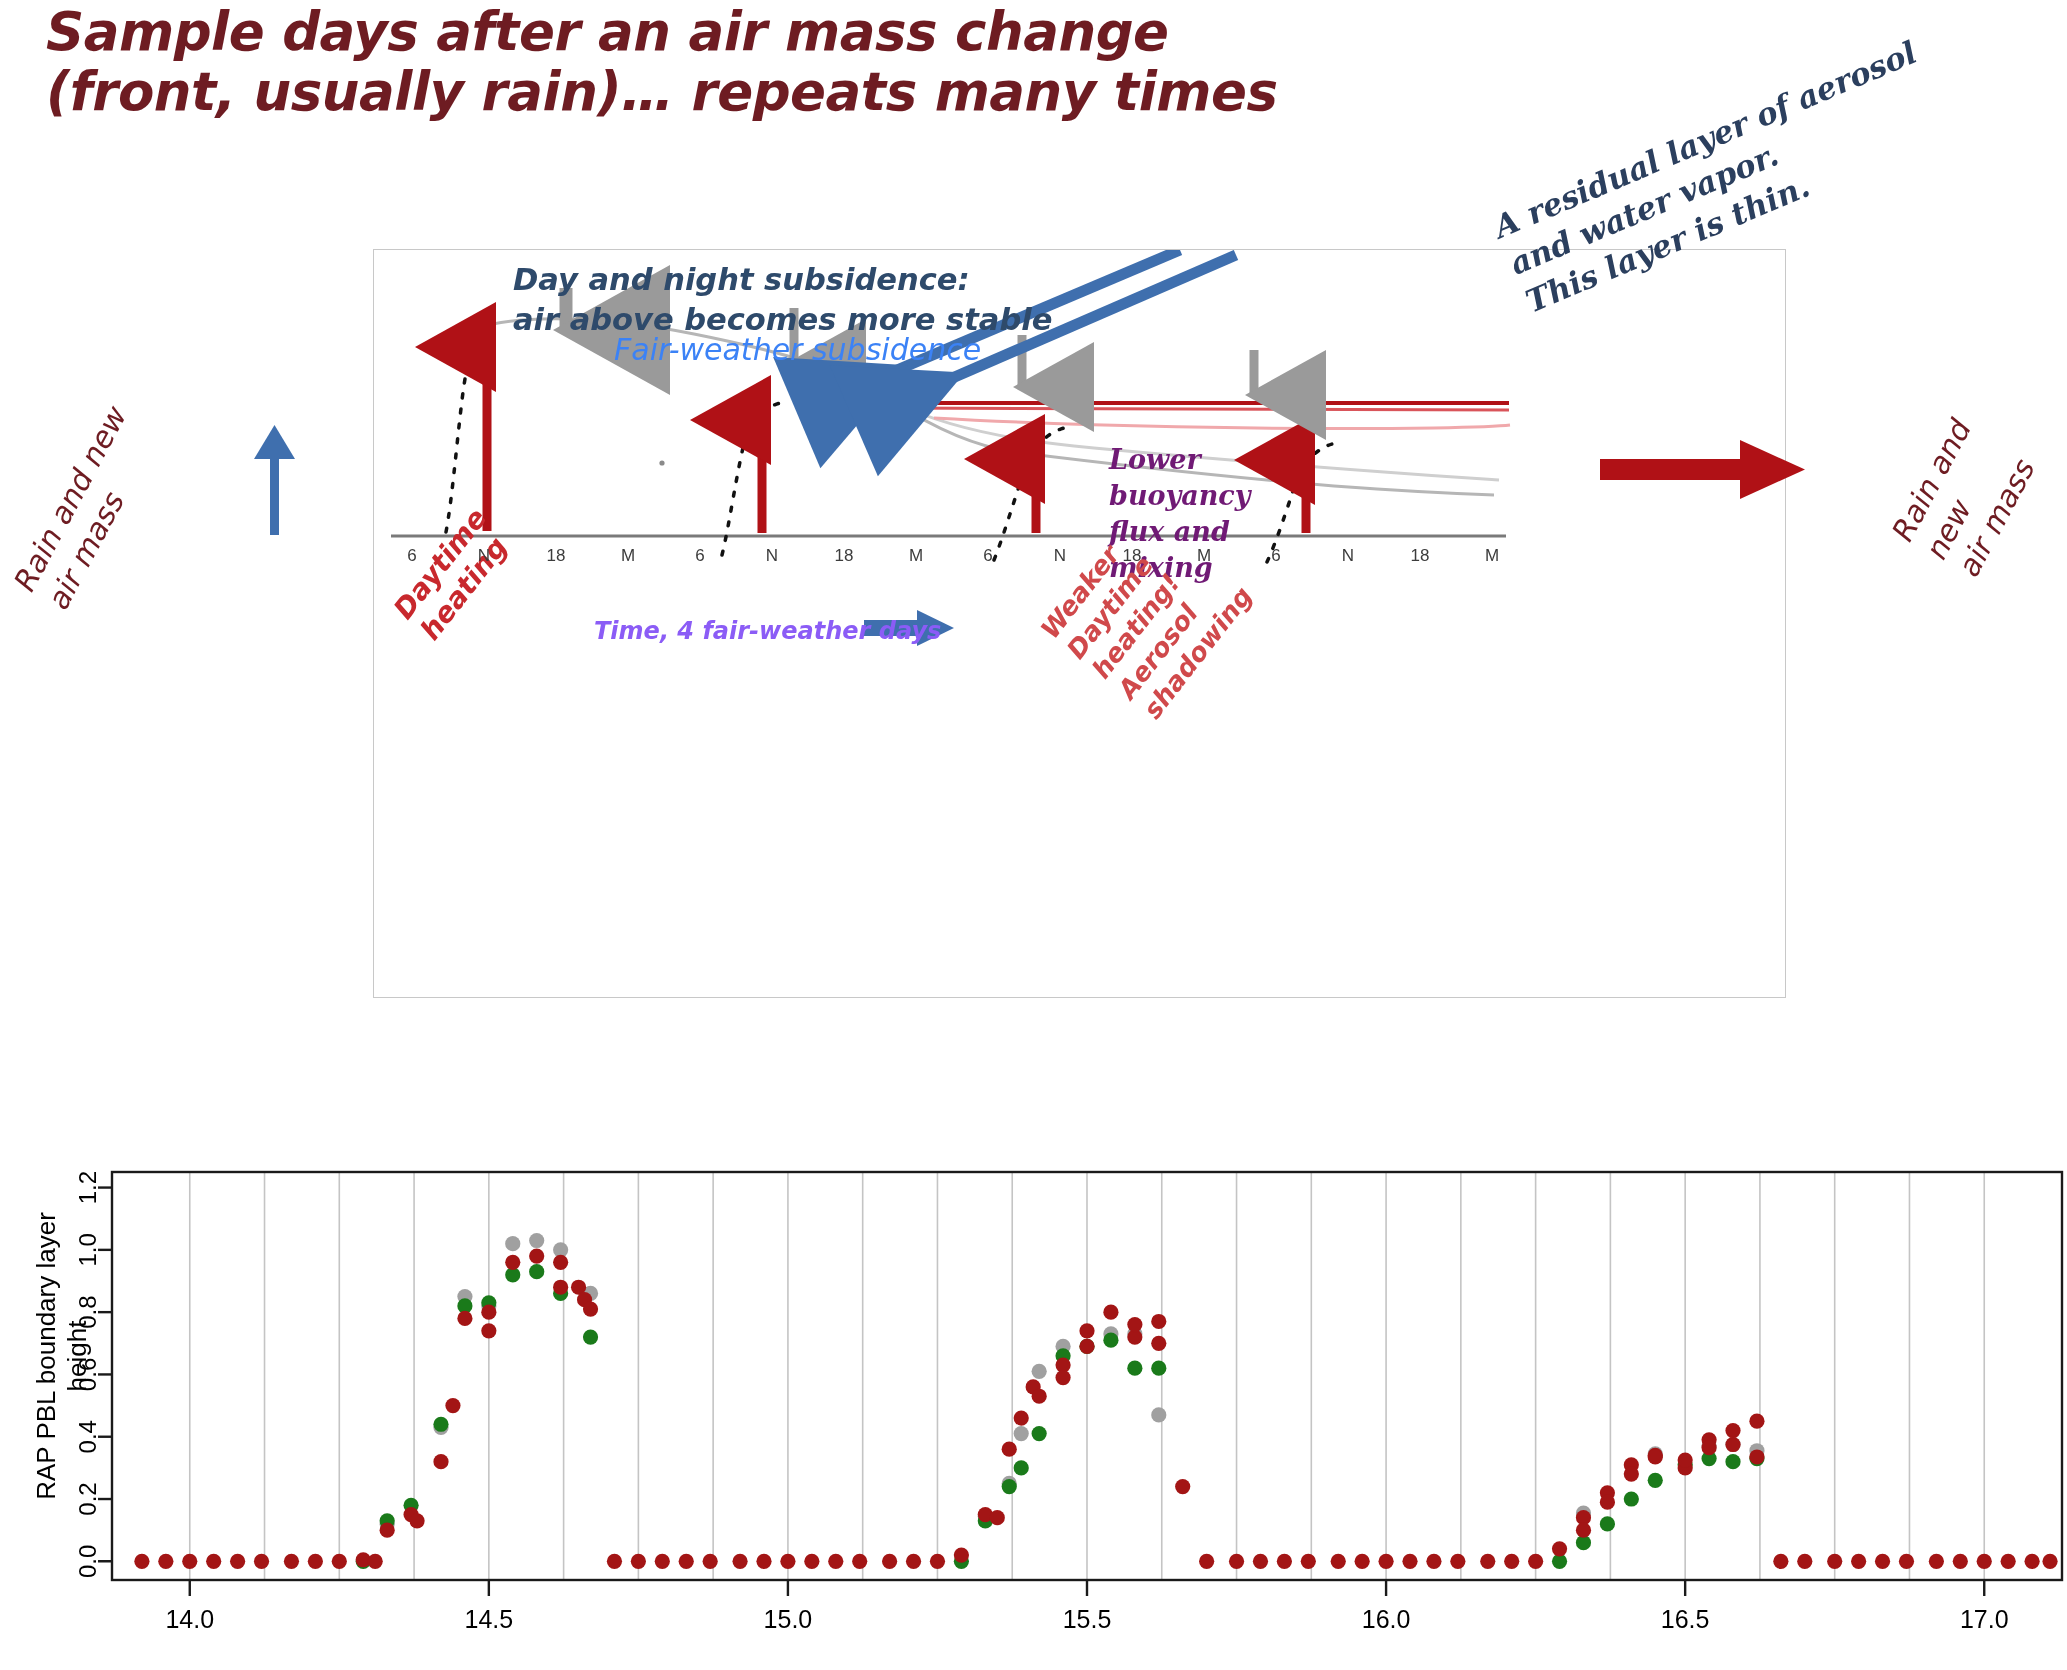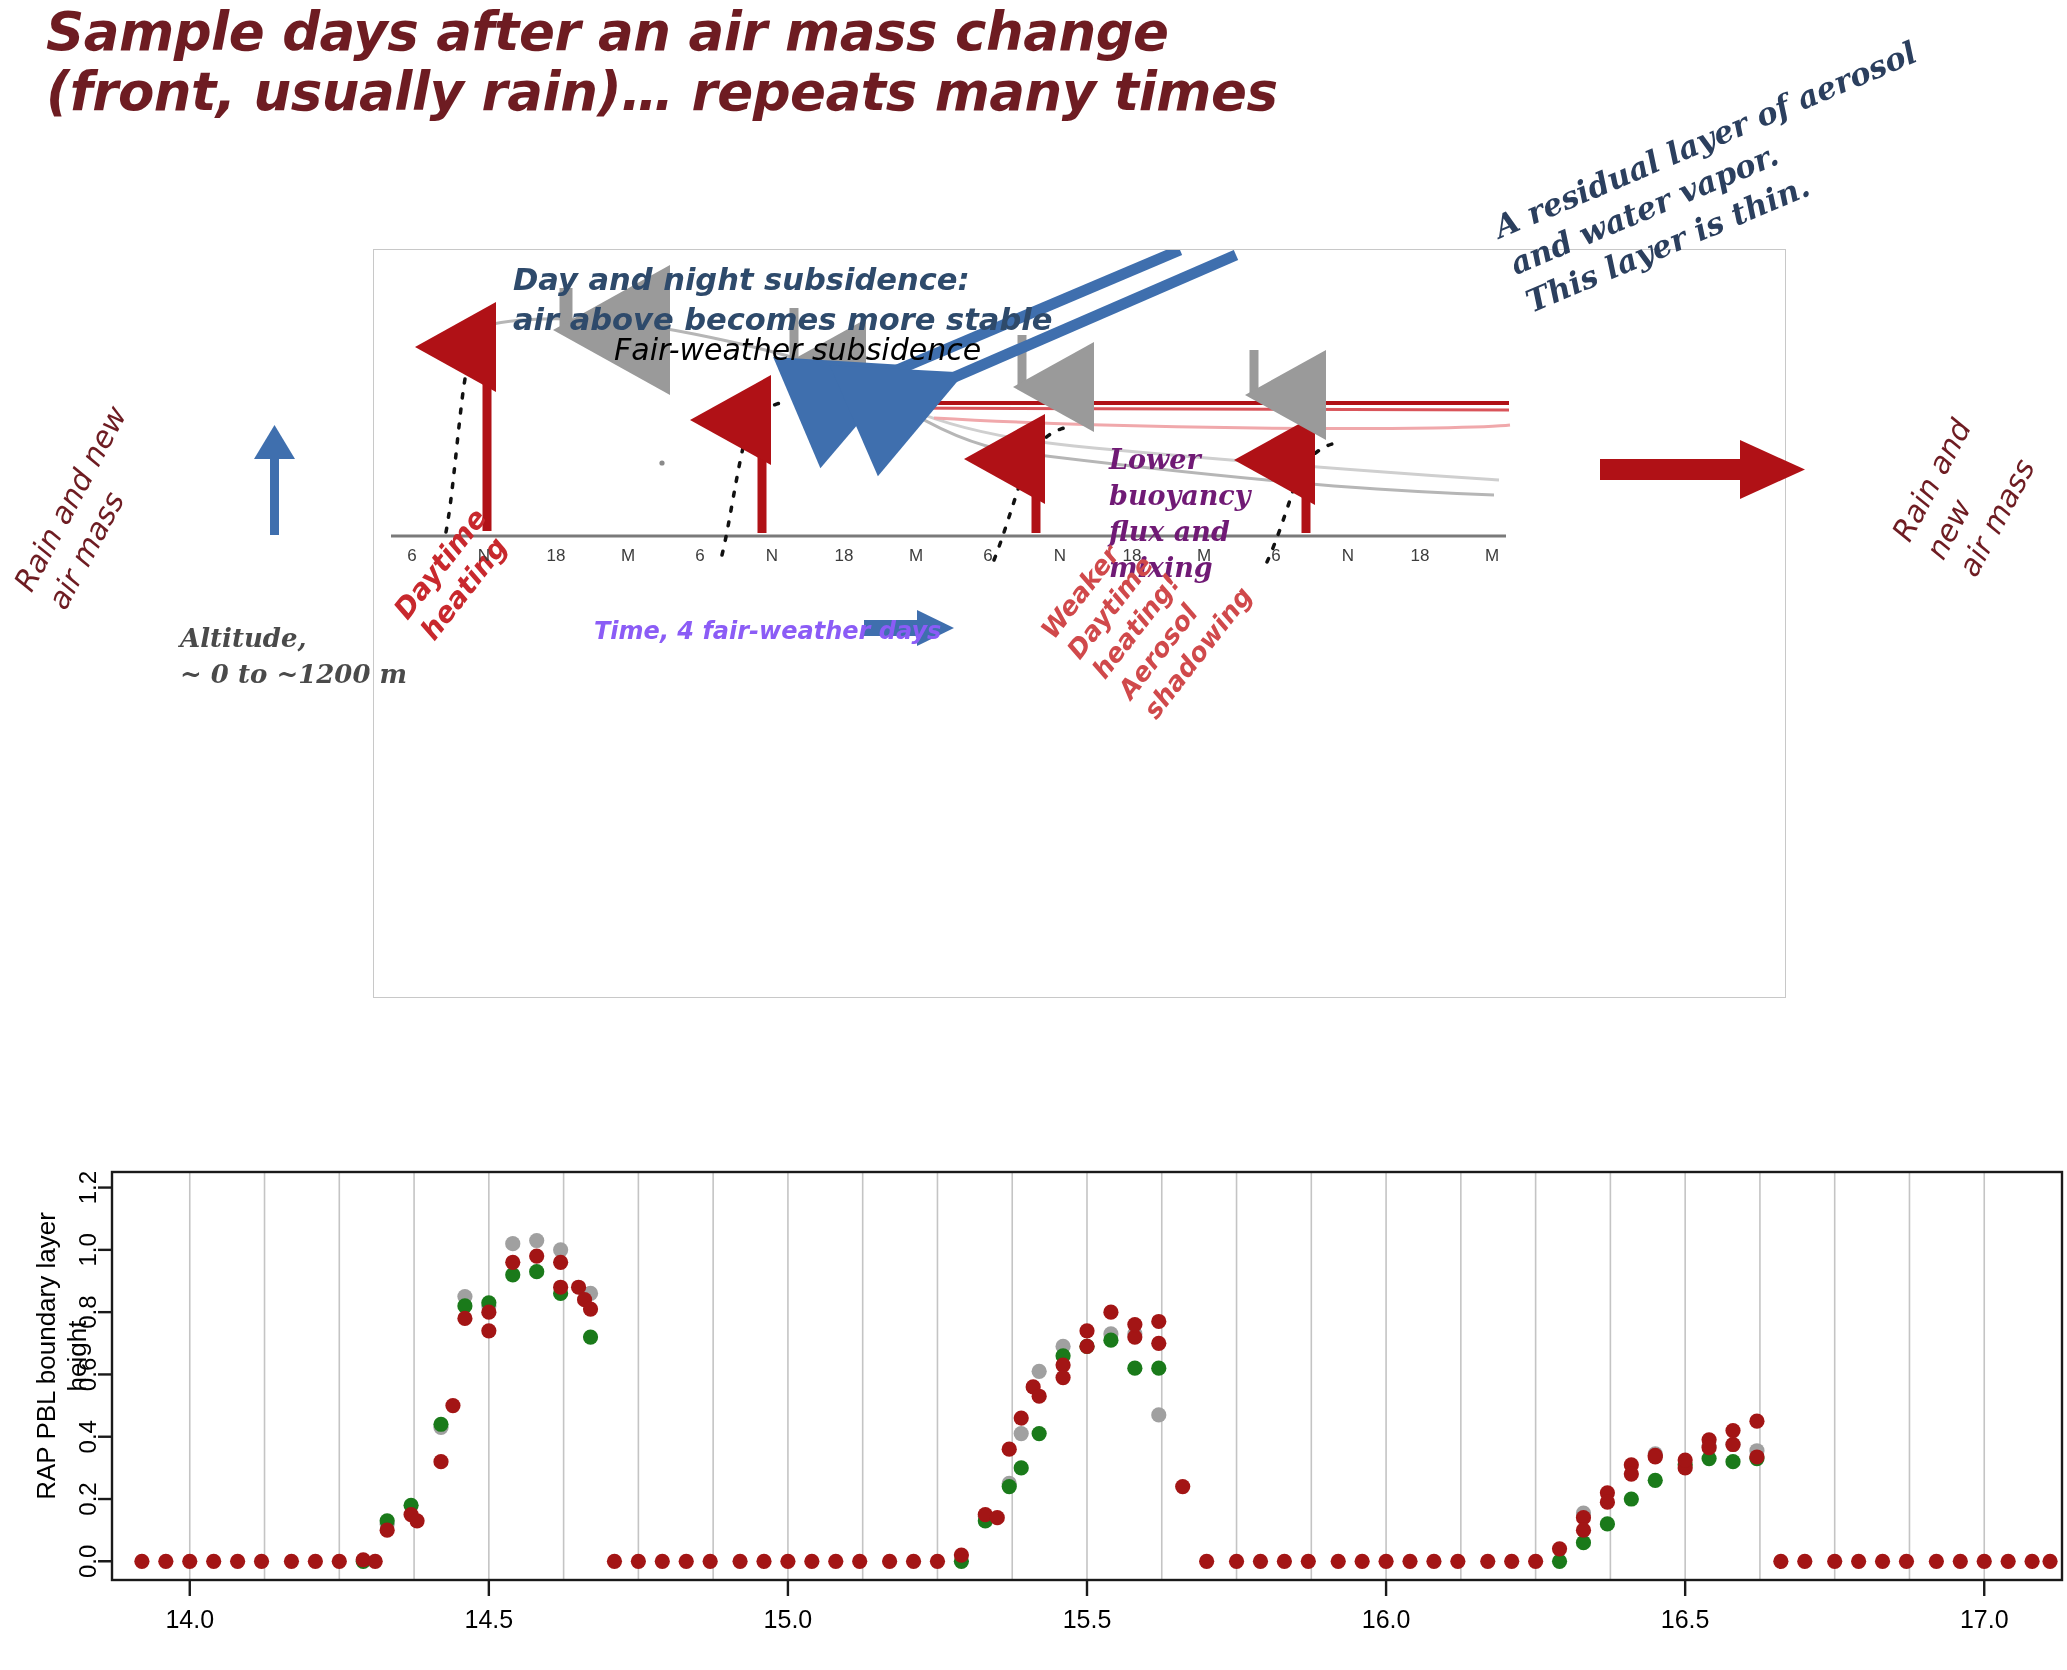--- a/index.html
+++ b/index.html
@@ -51,21 +51,21 @@
   }
   #lbl-day-night {
     left: 139px; top: 10px;
     color: #2e4a6b;
     font-family: "DejaVu Sans", sans-serif;
     font-style: italic; font-weight: 700;
     font-size: 30.5px; line-height: 1.3;
   }
   #lbl-fair-weather {
     left: 240px; top: 82px;
-    color: #000000;
+    color: #3b82f6;
     font-family: "DejaVu Sans", sans-serif;
     font-style: italic; font-weight: 400;
     font-size: 30px;
   }
   #lbl-lower-buoy {
     left: 735px; top: 192px;
     color: #701a75;
     font-family: "DejaVu Serif", serif;
     font-style: italic; font-weight: 700;
     font-size: 27px; line-height: 1.33;
@@ -278,22 +278,20 @@
       </div>
   </div>
 
   <div id="lbl-residual">A residual layer of aerosol
 and water vapor.
 This layer is thin.</div>
   <div id="lbl-rain-left">Rain and new
 air mass</div>
   <div id="lbl-rain-right">Rain and new
 air mass</div>
-  <div id="lbl-altitude">Altitude,
-~ 0 to ~1200 m</div>
 
   <svg id="arrow-altitude" width="50" height="110">
     <rect x="20" y="26" width="9" height="84" fill="#3f6fae"></rect>
     <path d="M 24.5,0 L 45,34 L 4,34 Z" fill="#3f6fae"></path>
   </svg>
 
   <svg id="arrow-rain-right" width="220" height="80">
     <rect x="0" y="29" width="148" height="21" fill="#b01116"></rect>
     <path d="M 140,10 L 205,39.5 L 140,69 Z" fill="#b01116"></path>
   </svg>

